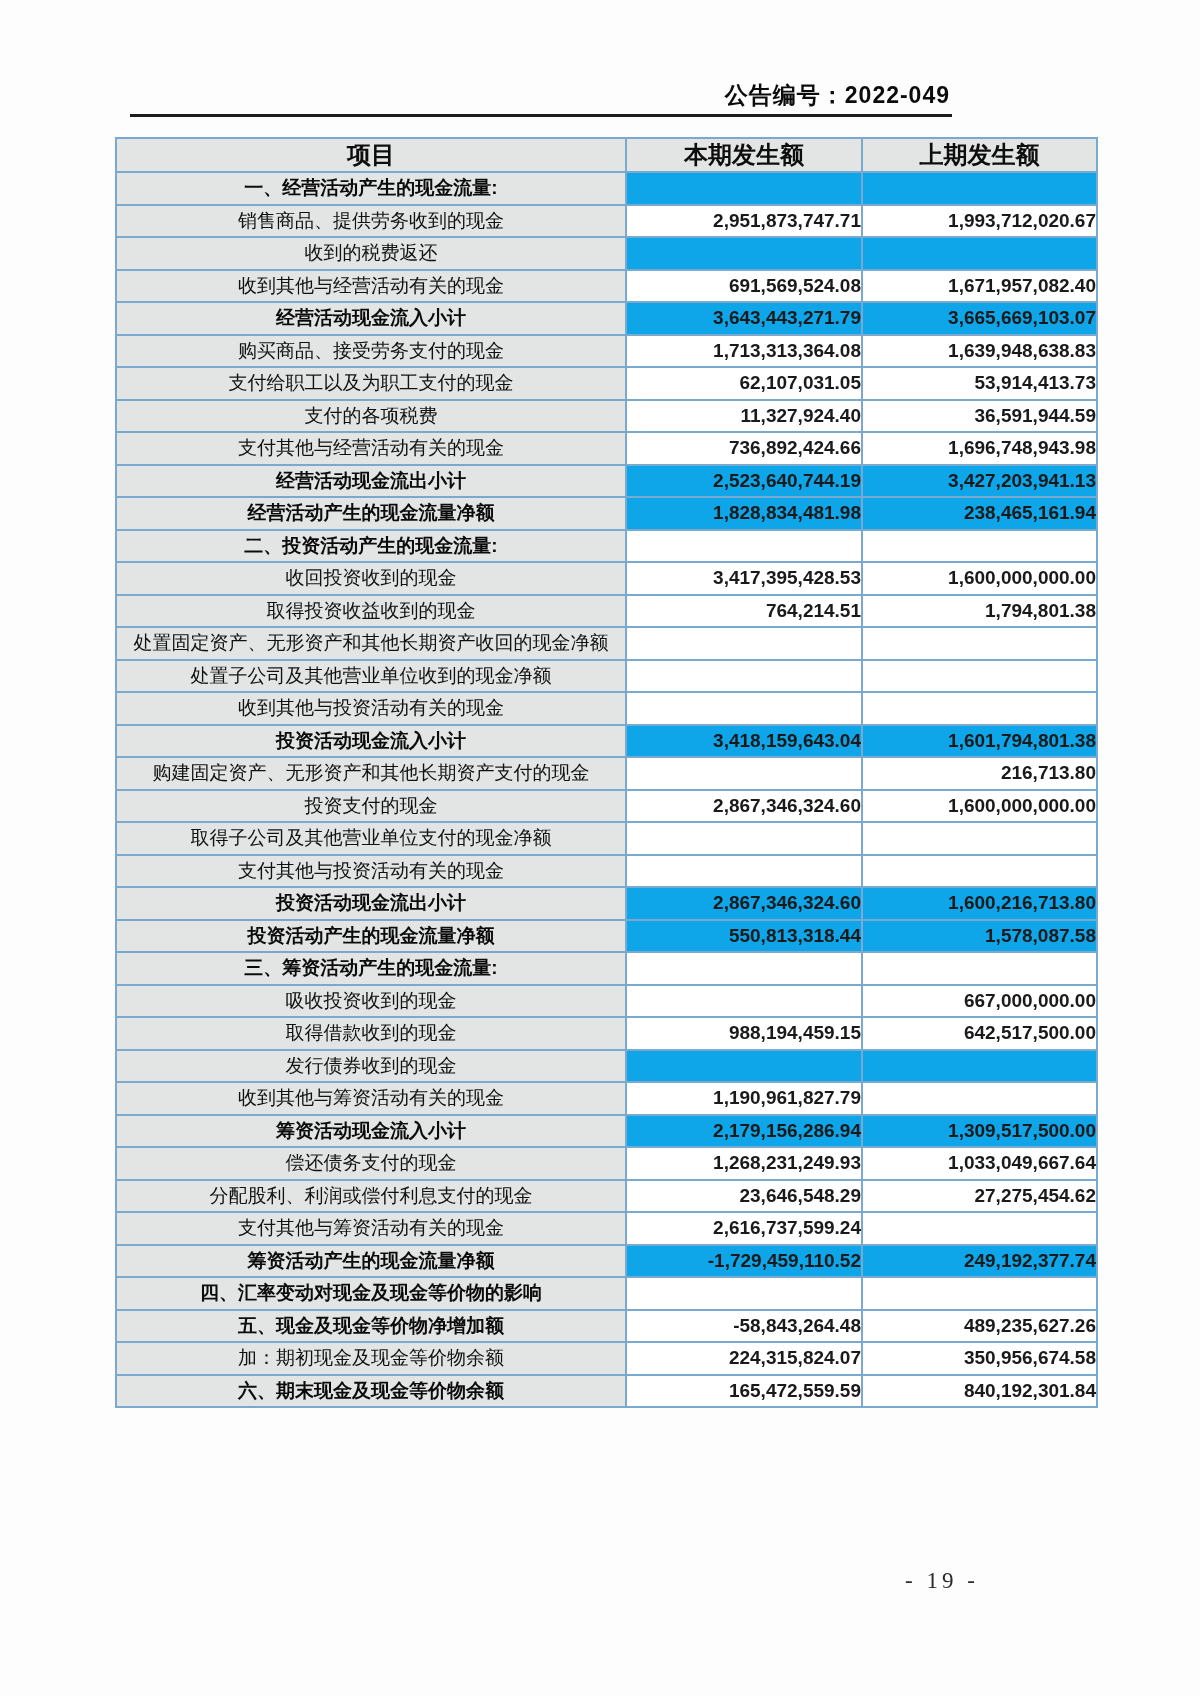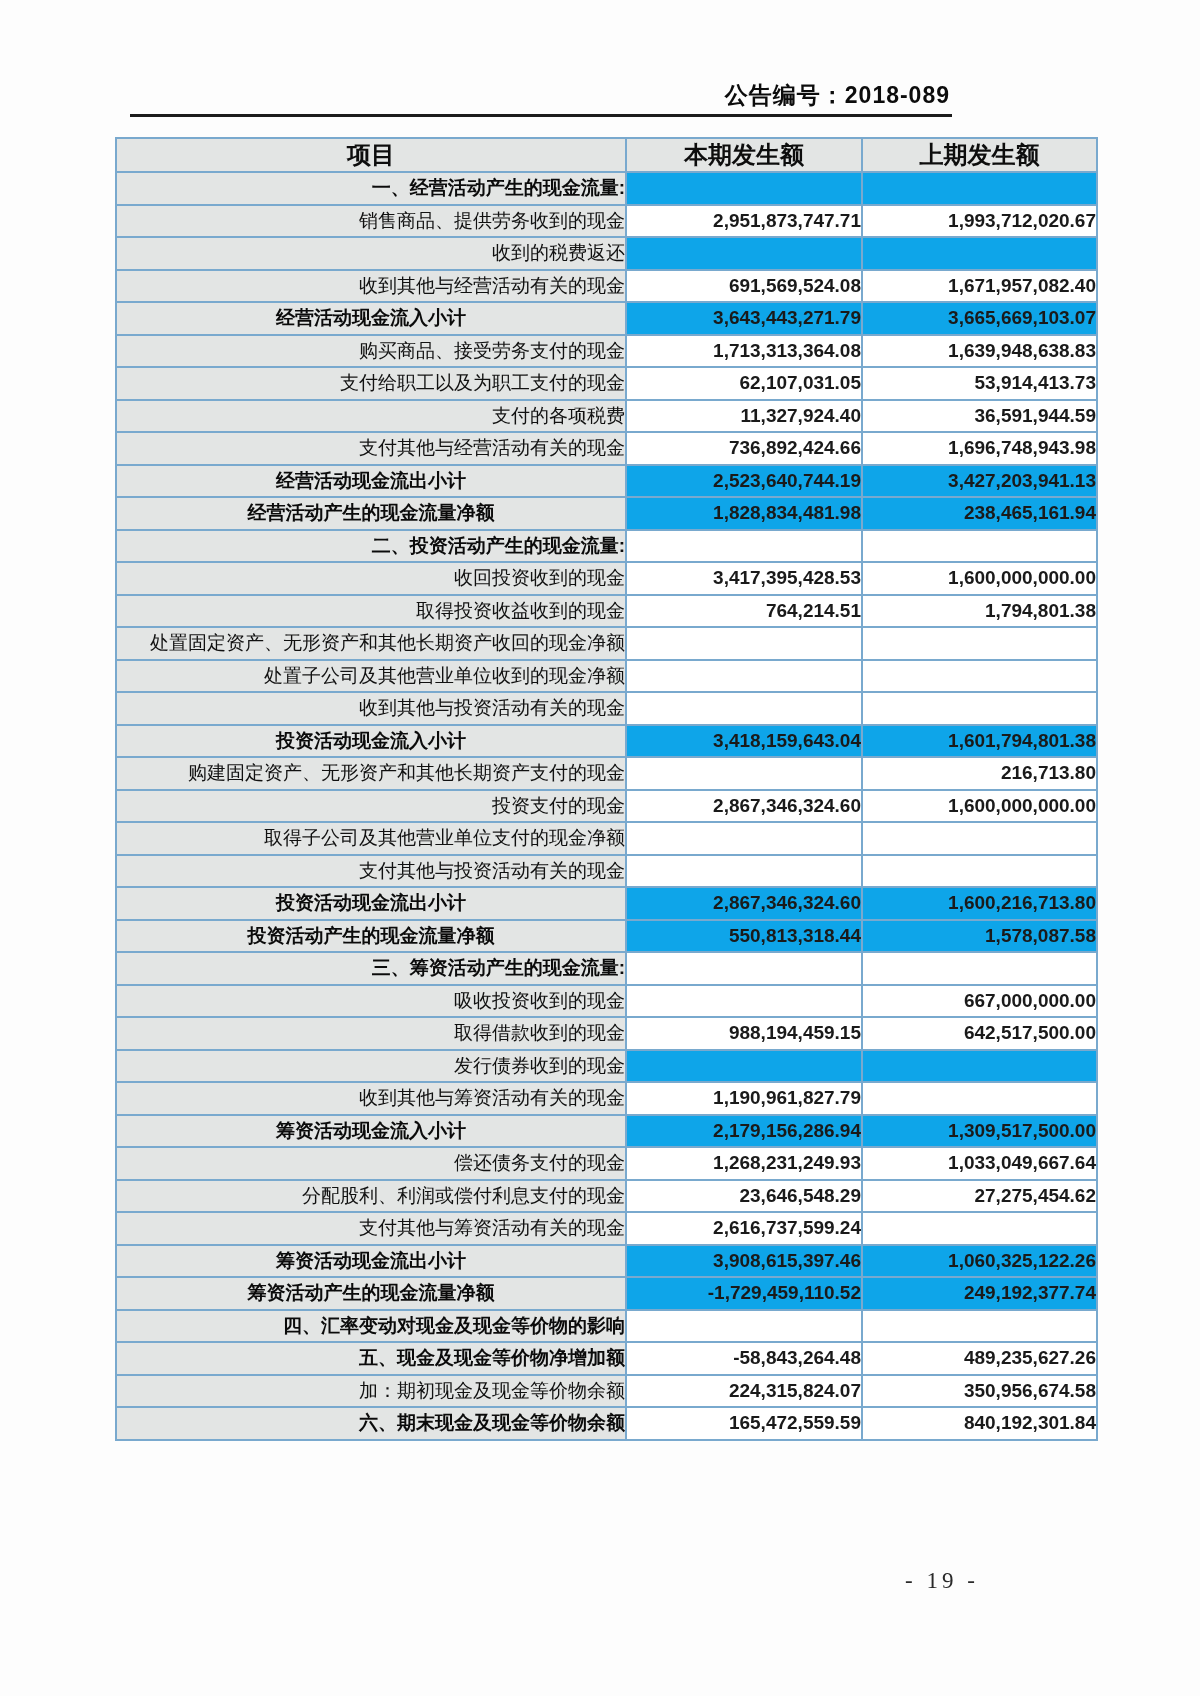--- a/index.html
+++ b/index.html
@@ -44,21 +44,21 @@
   table.cashflow th {
     background:#e3e5e4;
     font-size:24px;
     font-weight:bold;
     text-align:center;
     color:#0d0d0d;
   }
   td.c-label {
     background:#e3e5e4;
     font-size:19px;
-    text-align:right;
+    text-align:center;
     padding-left:10px;
     color:#111111;
   }
   td.c-label.section { font-weight:bold; color:#0b0b0b; }
   td.c-label.subtotal { font-weight:bold; text-align:center; padding-left:0; color:#0b0b0b;margin-left:40px; }
   td.c-num {
     background:#ffffff;
     font-size:19px;
     font-weight:600;
     text-align:right;
@@ -74,21 +74,21 @@
     color:#2a2a2a;
     letter-spacing:4px;
     white-space:nowrap;
   }
 </style>
 </head>
 <body>
 
 <div class="page">
 
-  <div class="doc-number">公告编号：2018-089</div>
+  <div class="doc-number">公告编号：2022-049</div>
 
   <div class="header-rule"></div>
 
   <table class="cashflow">
     <colgroup>
       <col style="width:510px">
       <col style="width:236px">
       <col style="width:235px">
     </colgroup>
     <thead>
@@ -258,25 +258,20 @@
           <td class="c-label item">分配股利、利润或偿付利息支付的现金</td>
           <td class="c-num">23,646,548.29</td>
           <td class="c-num">27,275,454.62</td>
         </tr>
         <tr>
           <td class="c-label item">支付其他与筹资活动有关的现金</td>
           <td class="c-num">2,616,737,599.24</td>
           <td class="c-num"></td>
         </tr>
         <tr class="shaded">
-          <td class="c-label subtotal">筹资活动现金流出小计</td>
-          <td class="c-num">3,908,615,397.46</td>
-          <td class="c-num">1,060,325,122.26</td>
-        </tr>
-        <tr class="shaded">
           <td class="c-label subtotal">筹资活动产生的现金流量净额</td>
           <td class="c-num">-1,729,459,110.52</td>
           <td class="c-num">249,192,377.74</td>
         </tr>
         <tr>
           <td class="c-label section">四、汇率变动对现金及现金等价物的影响</td>
           <td class="c-num"></td>
           <td class="c-num"></td>
         </tr>
         <tr>

